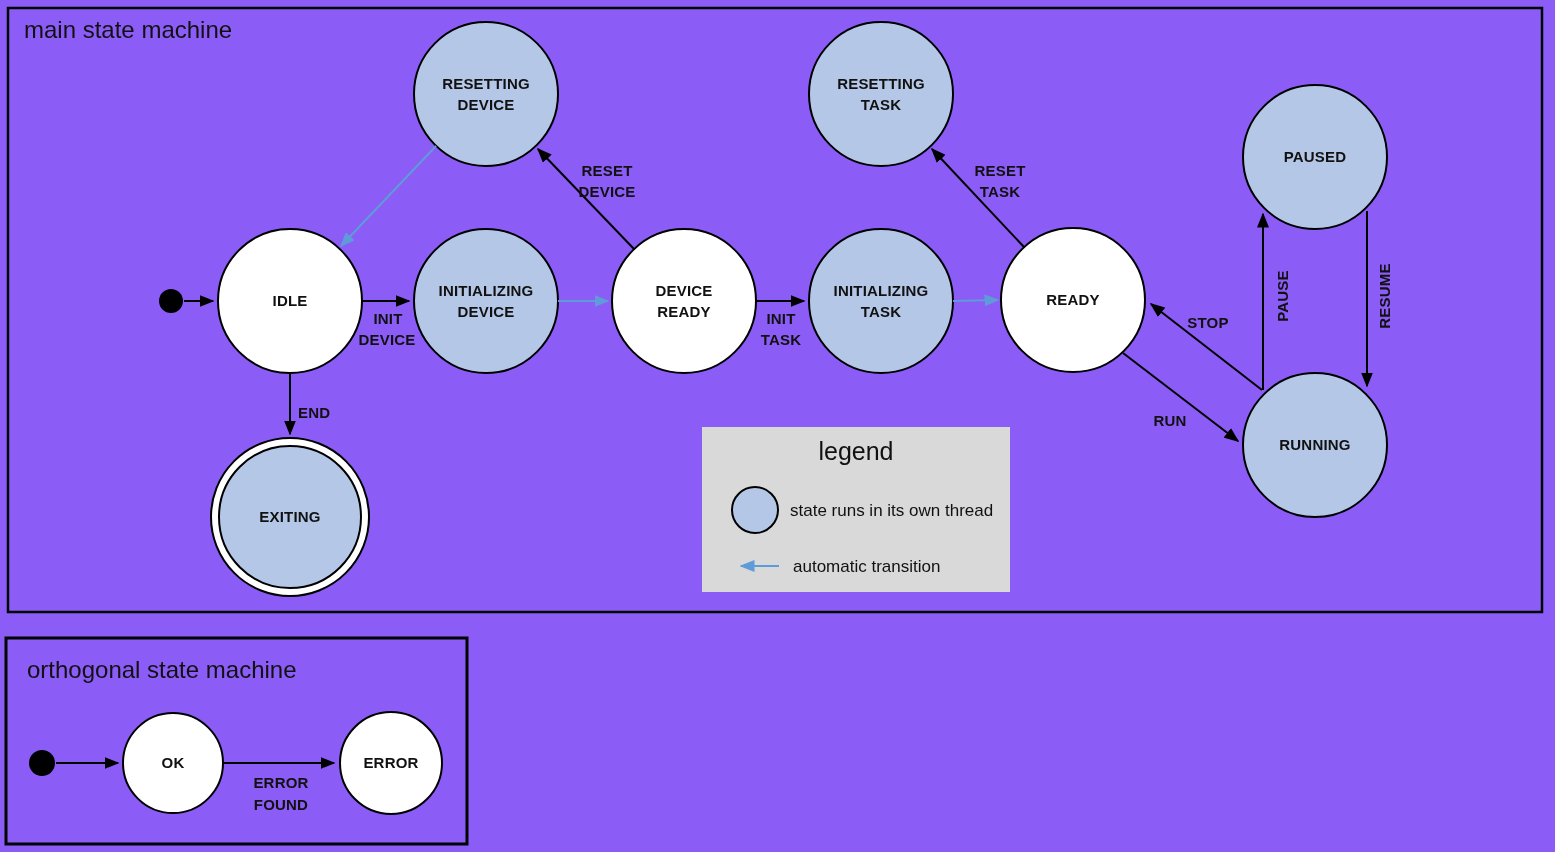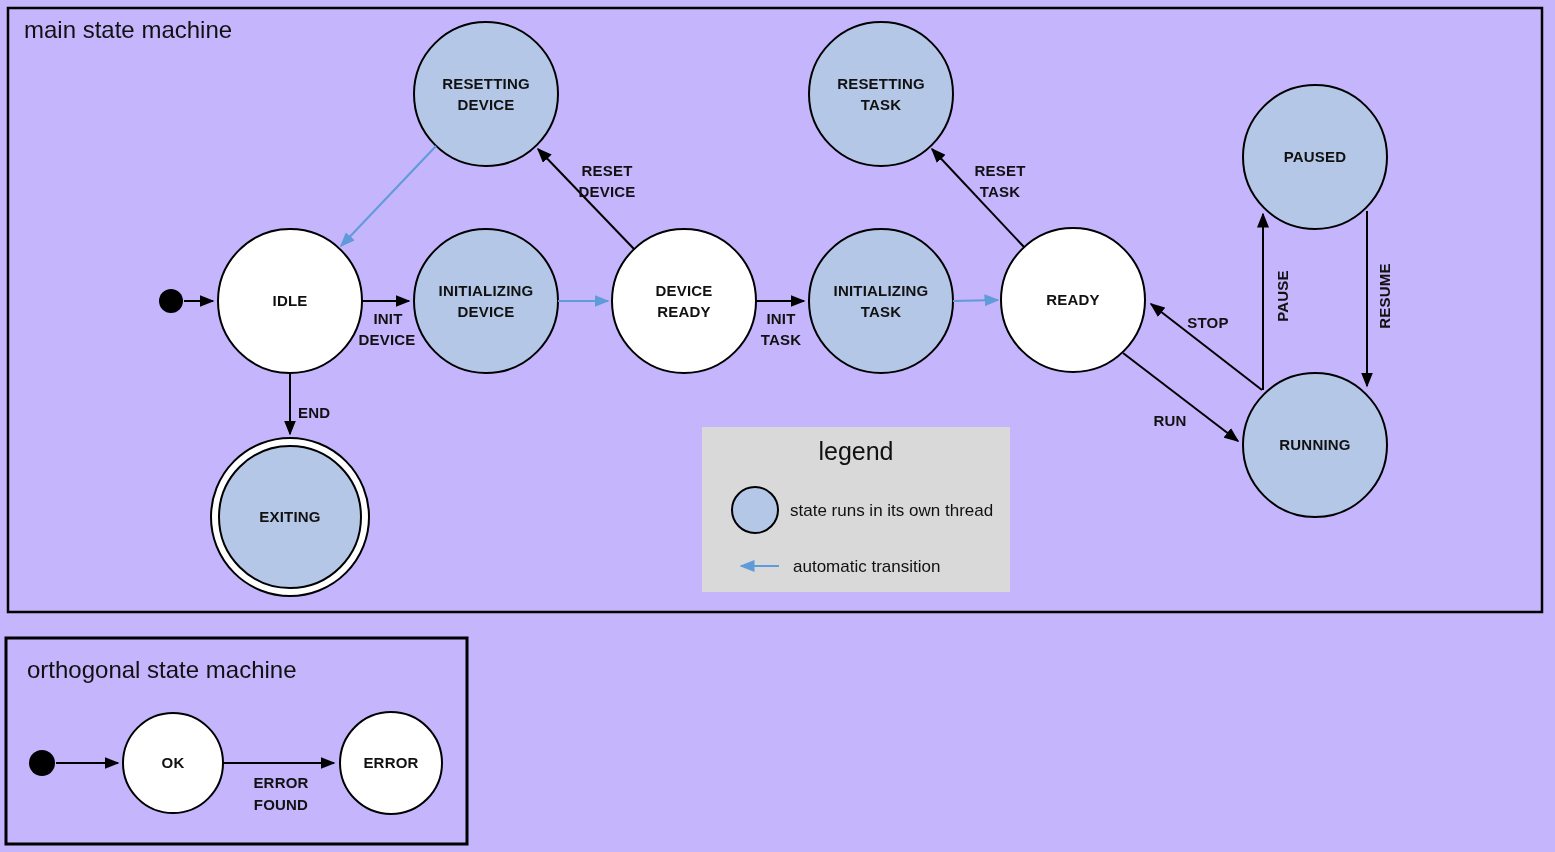--- a/index.html
+++ b/index.html
@@ -1,16 +1,16 @@
 <!DOCTYPE html>
 <html><head>
 <meta charset="utf-8">
 <style>
   html, body { margin: 0; padding: 0; background: #ffffff; }
-  .canvas { position: relative; width: 1555px; height: 852px; background: #c4b5fd; }
+  .canvas { position: relative; width: 1555px; height: 852px; background: #8b5cf6; }
   svg { display: block; }
 
   .frame { fill: none; stroke: #000000; stroke-width: 2.5; }
   .frame-ortho { fill: none; stroke: #000000; stroke-width: 3; }
 
   .box-title { font-family: "Liberation Sans", sans-serif; font-size: 24px; font-weight: 500;
                fill: #111111; }
   .legend-title { font-family: "Liberation Sans", sans-serif; font-size: 25px; font-weight: 500;
                   fill: #111111; text-anchor: middle; }
 

